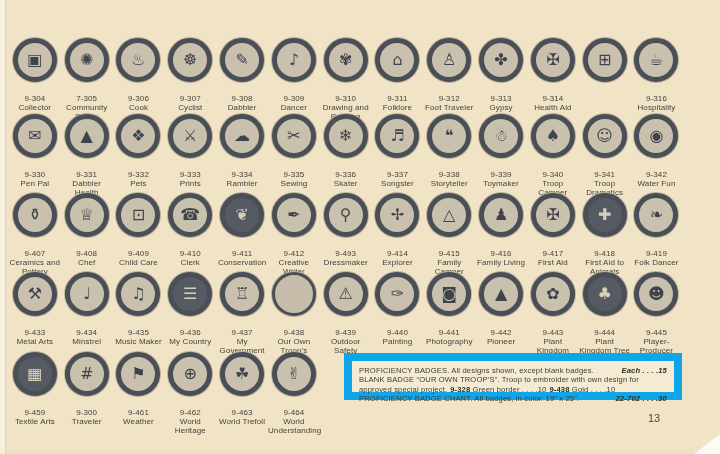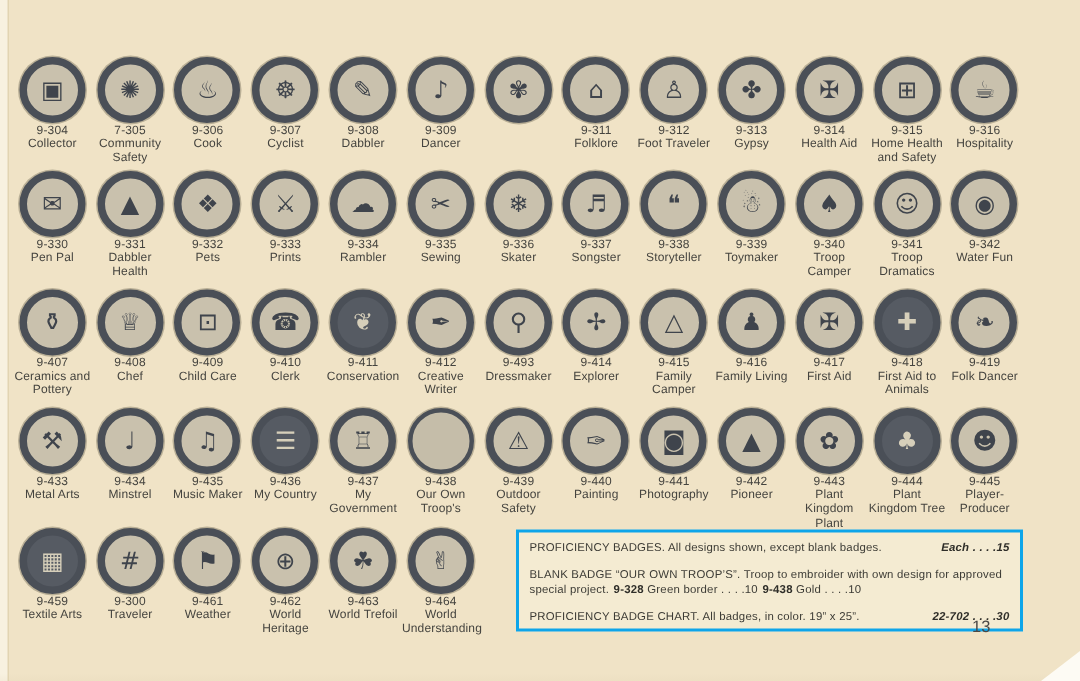--- a/index.html
+++ b/index.html
@@ -18,25 +18,25 @@
   .badge{
     width:34px;height:34px;margin:0 auto;border-radius:50%;
     background:#c9c1ad;border:5px solid #4a4f57;
     box-shadow:0 0 0 1px #b9af96;
     display:flex;align-items:center;justify-content:center;
   }
   .badge .icon{font-size:16px;line-height:1;color:#3f444c;font-family:"DejaVu Sans", sans-serif;}
   .badge.dark{background:#565b63;}
   .badge.dark .icon{color:#d6cfba;}
   .badge.blank{border-width:3px;width:38px;height:38px;background:#c5bda9;}
-  .label{margin-top:0;font-size:8px;line-height:1.15;color:#45443f;letter-spacing:.1px;}
+  .label{margin-top:12px;font-size:8px;line-height:1.15;color:#45443f;letter-spacing:.1px;}
   .label .code{white-space:nowrap;}
   #info-box{
-    position:absolute;left:344px;top:353px;width:338px;height:68px;
-    background:#f4ebd2;border:2px solid #0ea5e9;box-sizing:border-box;
+    position:absolute;left:344px;top:353px;width:338px;height:47px;
+    background:#f4ebd2;border:8px solid #0ea5e9;box-sizing:border-box;
     padding:5px 7px 4px 7px;display:flex;flex-direction:column;justify-content:space-between;
     font-size:7.6px;line-height:1.25;color:#3c3b35;letter-spacing:.15px;
   }
   .box-line{display:flex;align-items:baseline;}
   .box-line .seg{display:inline;}
   .box-line .grow{flex:1 1 auto;padding-right:6px;}
   .box-line .b{font-weight:bold;color:#2f2e29;}
   .box-line .right{flex:none;white-space:nowrap;font-style:italic;}
   .box-line.flow{display:block;}
   .box-line.flow .b{margin-left:3px;}
@@ -100,20 +100,24 @@
           </div>
           <div class="label">
             <div class="code">9-309</div>
             <div class="name">Dancer</div>
           </div>
         </div>
         <div class="cell">
           <div class="badge">
             <span class="icon">✾</span>
           </div>
+          <div class="label">
+            <div class="code">9-310</div>
+            <div class="name">Drawing and Painting</div>
+          </div>
         </div>
         <div class="cell">
           <div class="badge">
             <span class="icon">⌂</span>
           </div>
           <div class="label">
             <div class="code">9-311</div>
             <div class="name">Folklore</div>
           </div>
         </div>
@@ -140,24 +144,20 @@
             <span class="icon">✠</span>
           </div>
           <div class="label">
             <div class="code">9-314</div>
             <div class="name">Health Aid</div>
           </div>
         </div>
         <div class="cell">
           <div class="badge">
             <span class="icon">⊞</span>
-          </div>
-          <div class="label">
-            <div class="code">9-315</div>
-            <div class="name">Home Health and Safety</div>
           </div>
         </div>
         <div class="cell">
           <div class="badge">
             <span class="icon">☕</span>
           </div>
           <div class="label">
             <div class="code">9-316</div>
             <div class="name">Hospitality</div>
           </div>

